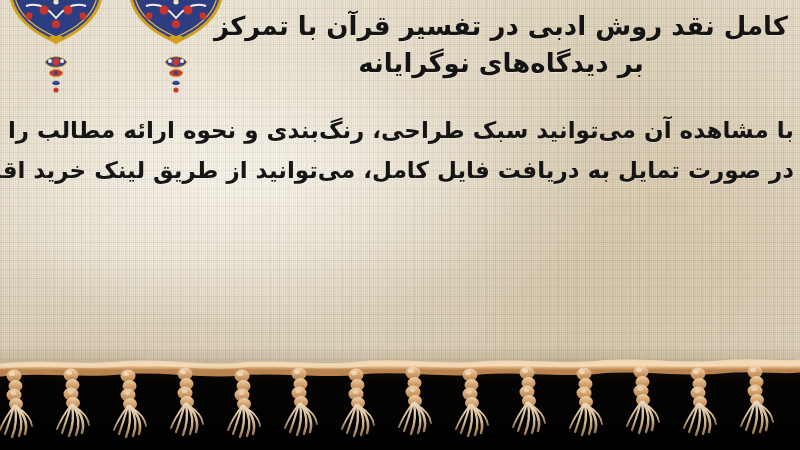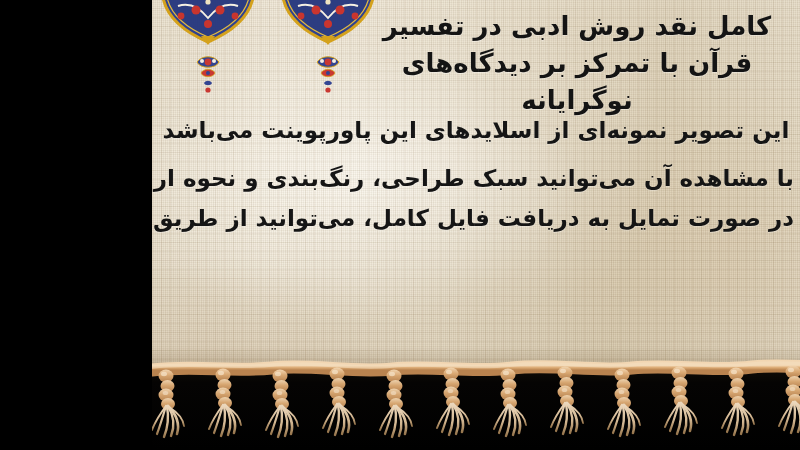--- a/index.html
+++ b/index.html
@@ -4,21 +4,21 @@
 <title>Slide Preview</title>
 <style>
   html, body {
     margin: 0;
     padding: 0;
     background: #000;
   }
 
   #slide {
     position: relative;
-    width: 648px;
+    width: 800px;
     height: 450px;
     overflow: hidden;
     font-family: "DejaVu Sans", sans-serif;
     background-color: #e6dcc7;
     isolation: isolate;
   }
 
   
   .bg-base {
     position: absolute;
@@ -215,21 +215,20 @@
       </g>
       <g transform="translate(176,62)" opacity="0.95">
         <use href="#pendant"></use>
       </g>
     </svg>
   </div>
 
   <div class="slide-title">کامل نقد روش ادبی در تفسیر قرآن با تمرکز بر دیدگاه‌های نوگرایانه</div>
 
   <div class="slide-body">
-    <div class="body-line first">این تصویر نمونه‌ای از اسلایدهای این پاورپوینت می‌باشد</div>
     <div class="body-line">با مشاهده آن می‌توانید سبک طراحی، رنگ‌بندی و نحوه ارائه مطالب را بررسی نمایید</div>
     <div class="body-line">در صورت تمایل به دریافت فایل کامل، می‌توانید از طریق لینک خرید اقدام فرمایید</div>
   </div>
 
   <div class="fringe-shadow"></div>
 
   <div class="fringe">
     <svg viewBox="0 0 800 100" xmlns="http://www.w3.org/2000/svg" preserveAspectRatio="none" aria-hidden="true">
       <defs>
         <linearGradient id="cordGrad" x1="0" y1="0" x2="0" y2="1">

